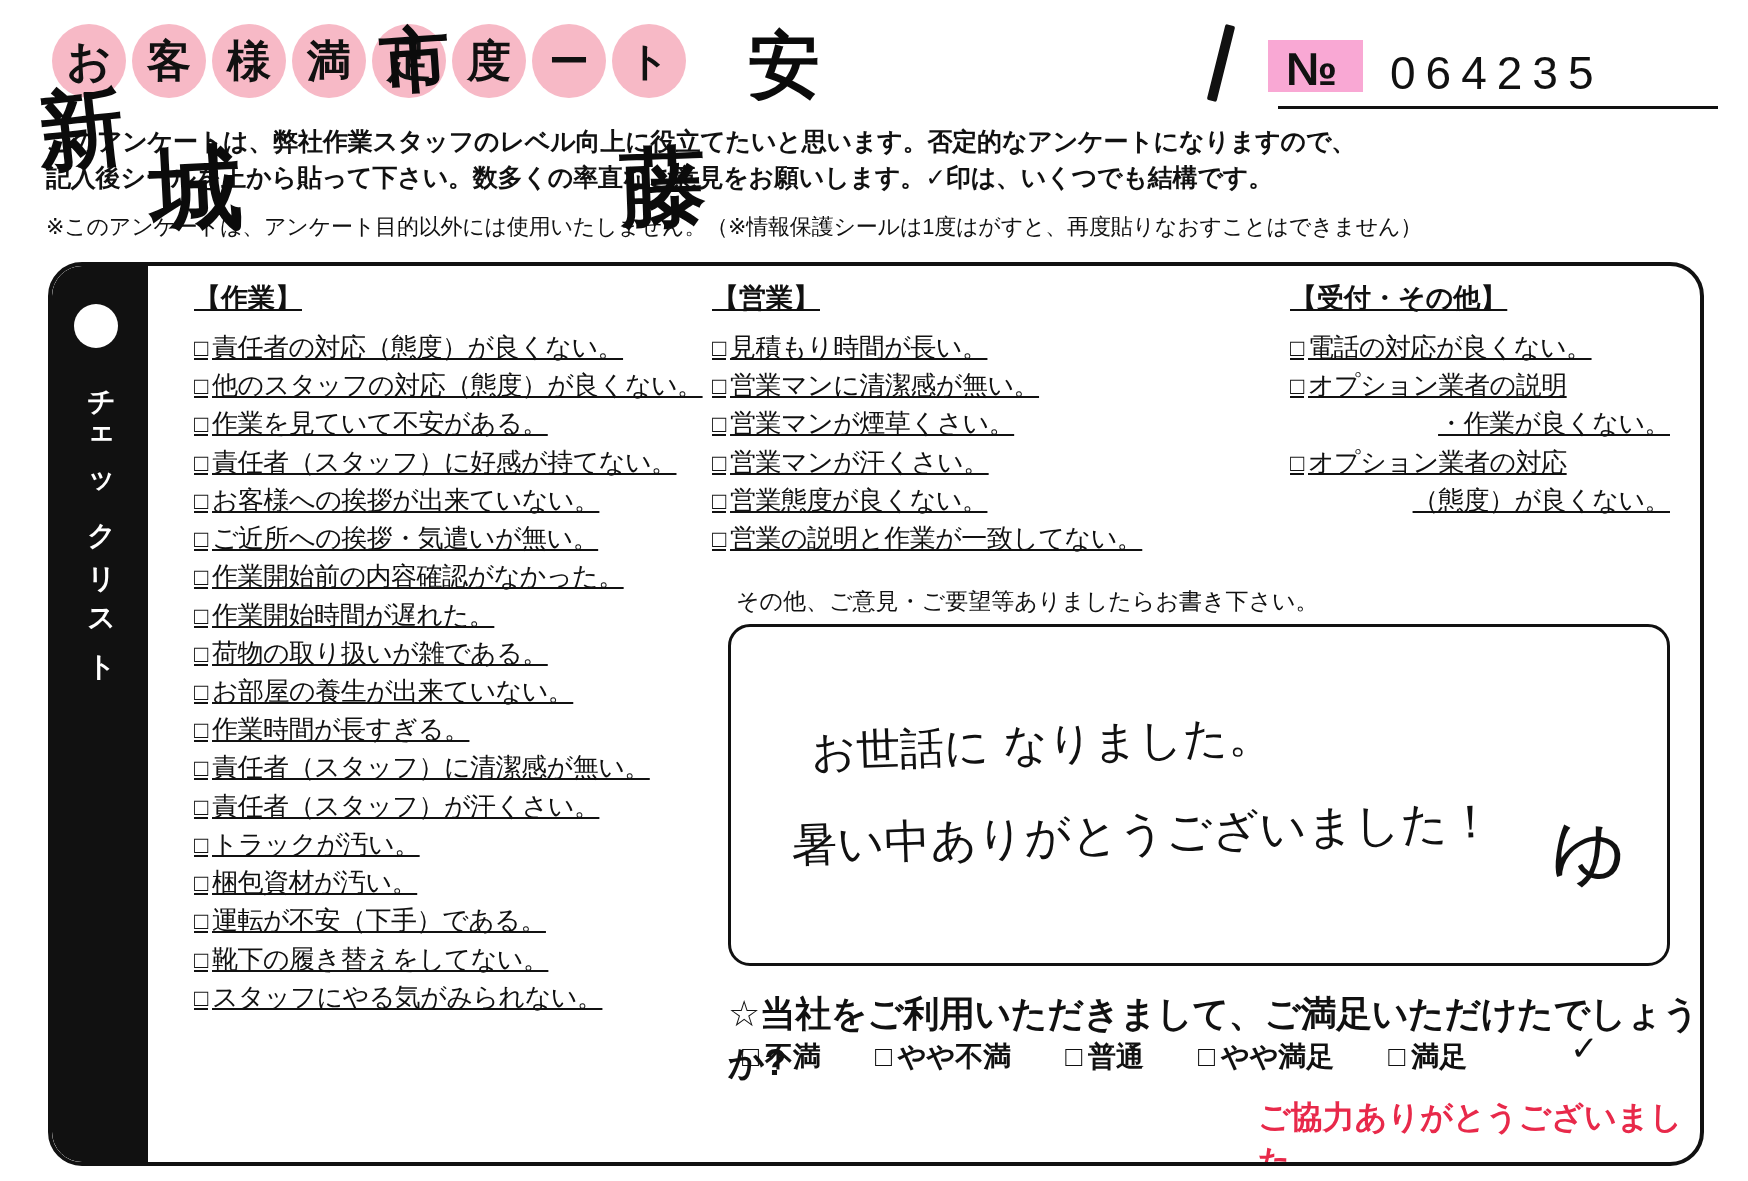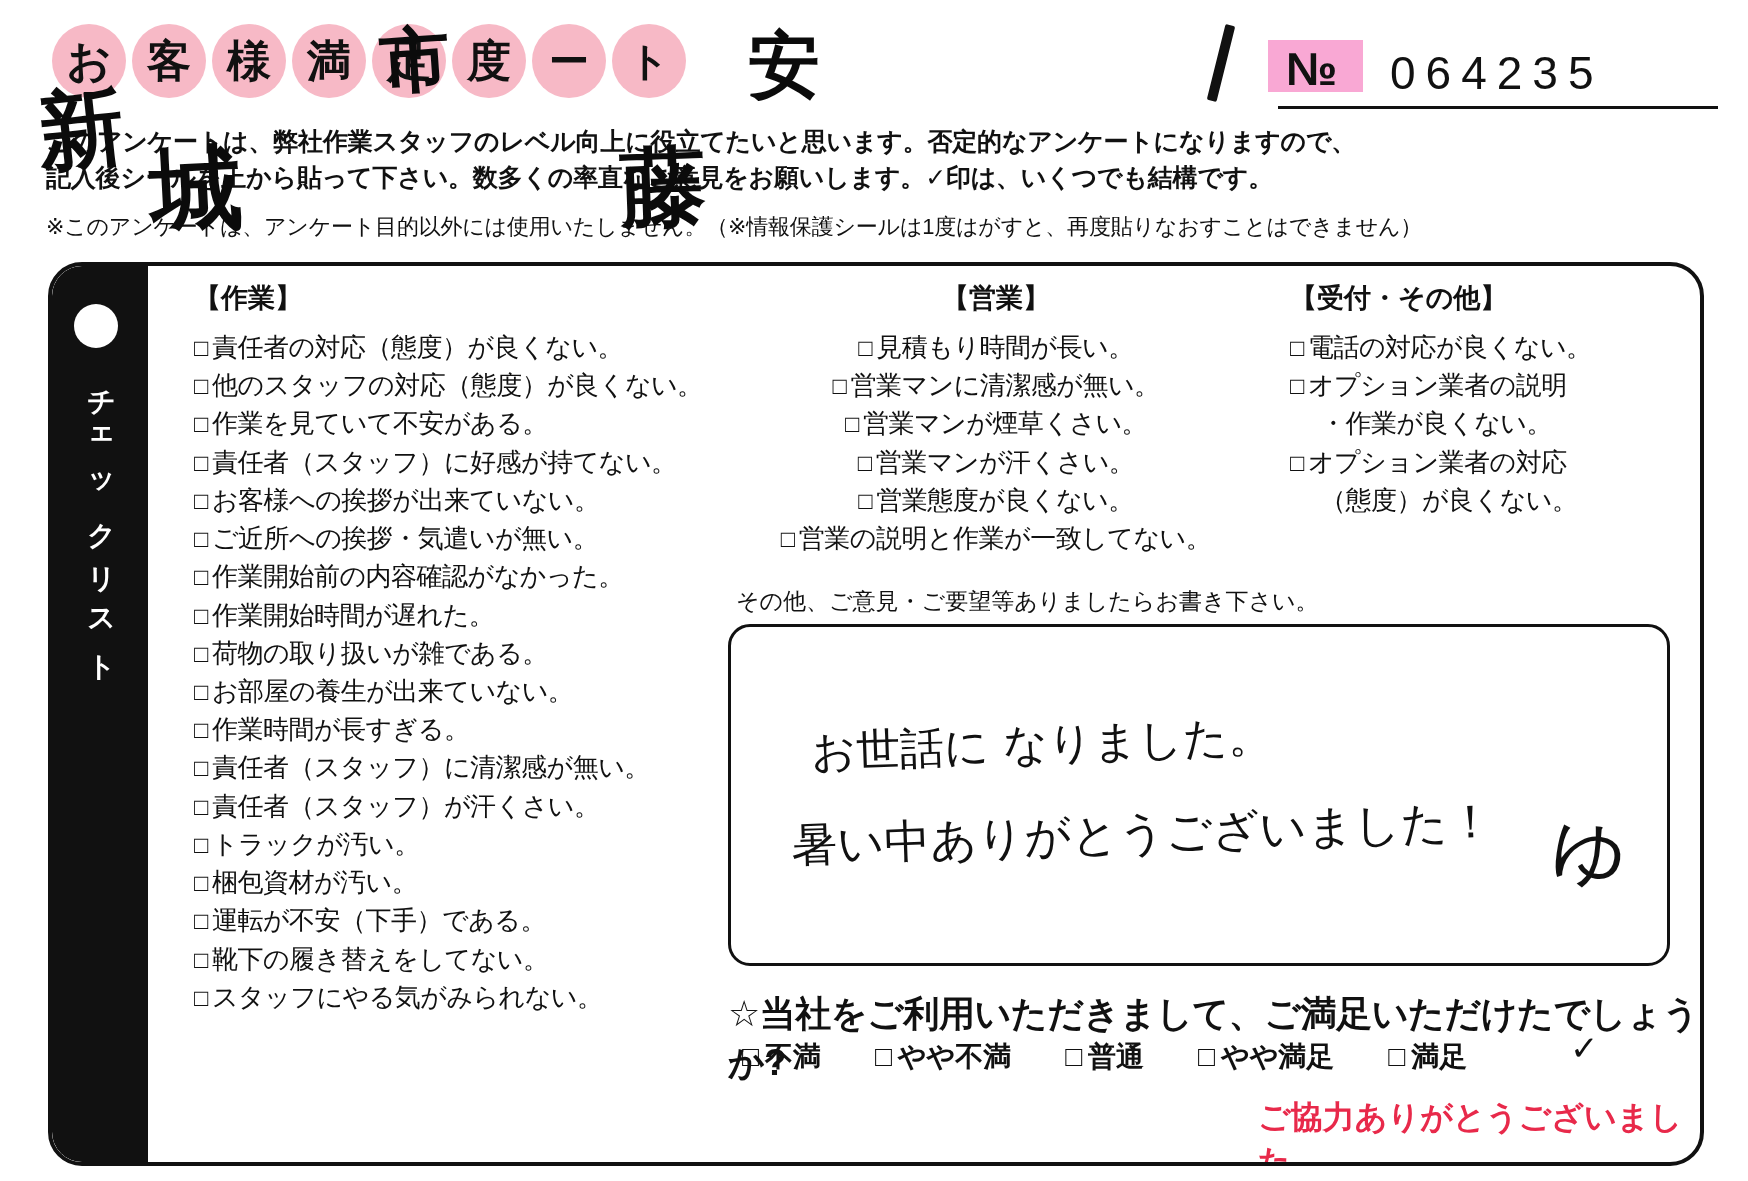--- a/index.html
+++ b/index.html
@@ -65,28 +65,28 @@
     border-top-left-radius:30px;border-bottom-left-radius:30px;
   }
   .spine-dot{
     position:absolute;left:22px;top:38px;width:44px;height:44px;border-radius:50%;background:#fff;
   }
   .spine-text{
     position:absolute;left:34px;top:104px;width:34px;color:#fff;font-size:28px;
     letter-spacing:12px;writing-mode:vertical-rl;text-orientation:upright;font-weight:bold;
   }
 
-  .col{position:absolute;top:14px;}
+  .col{position:absolute;top:14px;text-decoration:underline;}
   .col h4{margin:0 0 12px 0;font-size:27px;font-weight:bold;}
   .col-a{left:142px;width:520px;}
-  .col-b{left:684px;width:520px;text-align:center;}
+  .col-b{left:660px;width:520px;}
   .col-c{left:1238px;width:380px;}
   .chk{font-size:26px;line-height:1.47;letter-spacing:-0.5px;white-space:nowrap;}
   .chk .bx{font-size:24px;margin-right:4px;}
-  .indent{padding-left:30px;}
+  .indent{padding-left:30px;text-align:right;}
 
   
   .comment-wrap{position:absolute;left:676px;top:322px;width:938px;height:386px;}
   .comment-lbl{
     position:absolute;left:8px;top:-2px;font-size:23px;
   }
   .comment-box{
     position:absolute;left:0;top:36px;width:936px;height:336px;
     border:3px solid #111;border-radius:22px;background:#fff;
   }

